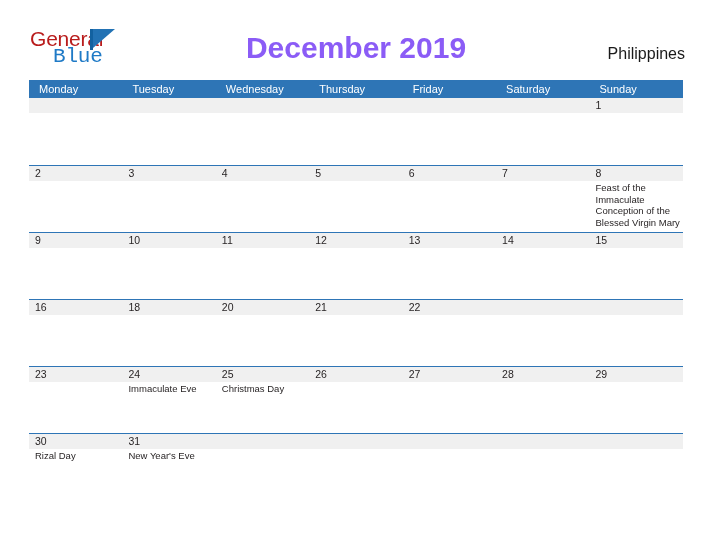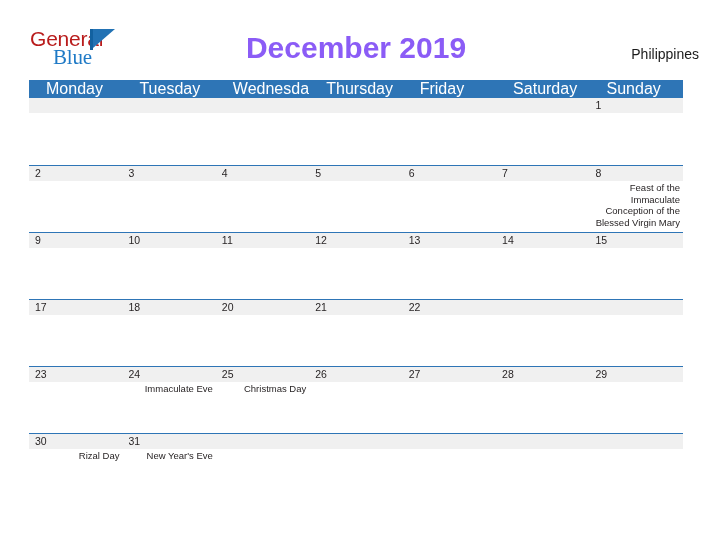--- a/index.html
+++ b/index.html
@@ -42,21 +42,21 @@
     line-height: 22px;
     white-space: nowrap;
   }
   #logo-blue {
     position: absolute;
     left: 23px;
     top: 18px;
     font-size: 21px;
     letter-spacing: -0.2px;
     color: #1f7ac6;
-    font-family: Liberation Serif, serif;
+    font-family: Liberation Mono, monospace;
     line-height: 22px;
     white-space: nowrap;
   }
   #logo-flag {
     position: absolute;
     left: 60px;
     top: 1px;
     width: 25px;
     height: 21px;
   }
@@ -86,23 +86,23 @@
     text-align: center;
     font-size: 30px;
     color: #8b5cf6;
     font-weight: bold;
     letter-spacing: 0px;
     line-height: 36px;
   }
 
   #region-label {
     position: absolute;
-    right: 13px;
+    right: 27px;
     top: 46px;
-    font-size: 14px;
+    font-size: 16px;
     color: #1a1a1a;
     text-align: right;
     line-height: 16px;
     white-space: nowrap;
   }
 
   
   #calendar {
     position: absolute;
     left: 29px;
@@ -113,23 +113,23 @@
   #weekday-header {
     display: flex;
     width: 654px;
     height: 18px;
     background: #2e75b6;
   }
   .weekday-cell {
     width: 93.43px;
     height: 18px;
     box-sizing: border-box;
-    padding-left: 17px;
+    padding-left: 10px;
     color: #ffffff;
-    font-size: 16px;
+    font-size: 11px;
     line-height: 18px;
     white-space: nowrap;
     overflow: hidden;
   }
 
   .week-row {
     width: 654px;
     height: 67px;
     position: relative;
     border-top: 1.5px solid #2e75b6;
@@ -173,21 +173,20 @@
   .day-events {
     font-size: 9.5px;
     color: #231f20;
     line-height: 11.5px;
     padding-top: 1px;
     padding-right: 3px;
     word-wrap: break-word;
   }
   .event-line {
     display: block;
-    text-align: right;
   }
 </style>
 </head>
 <body>
 
 <div id="header">
 
   <div id="logo">
     <span id="logo-general">General</span>
     <span id="logo-flag">
@@ -292,21 +291,21 @@
           </div>
           <div class="day-cell">
             <div class="day-number">15</div>
           </div>
         </div>
       </div>
       <div class="week-row">
         <div class="band"></div>
         <div class="day-cells">
           <div class="day-cell">
-            <div class="day-number">17</div>
+            <div class="day-number">16</div>
           </div>
           <div class="day-cell">
             <div class="day-number">18</div>
           </div>
           <div class="day-cell">
             <div class="day-number">20</div>
           </div>
           <div class="day-cell">
             <div class="day-number">21</div>
           </div>

